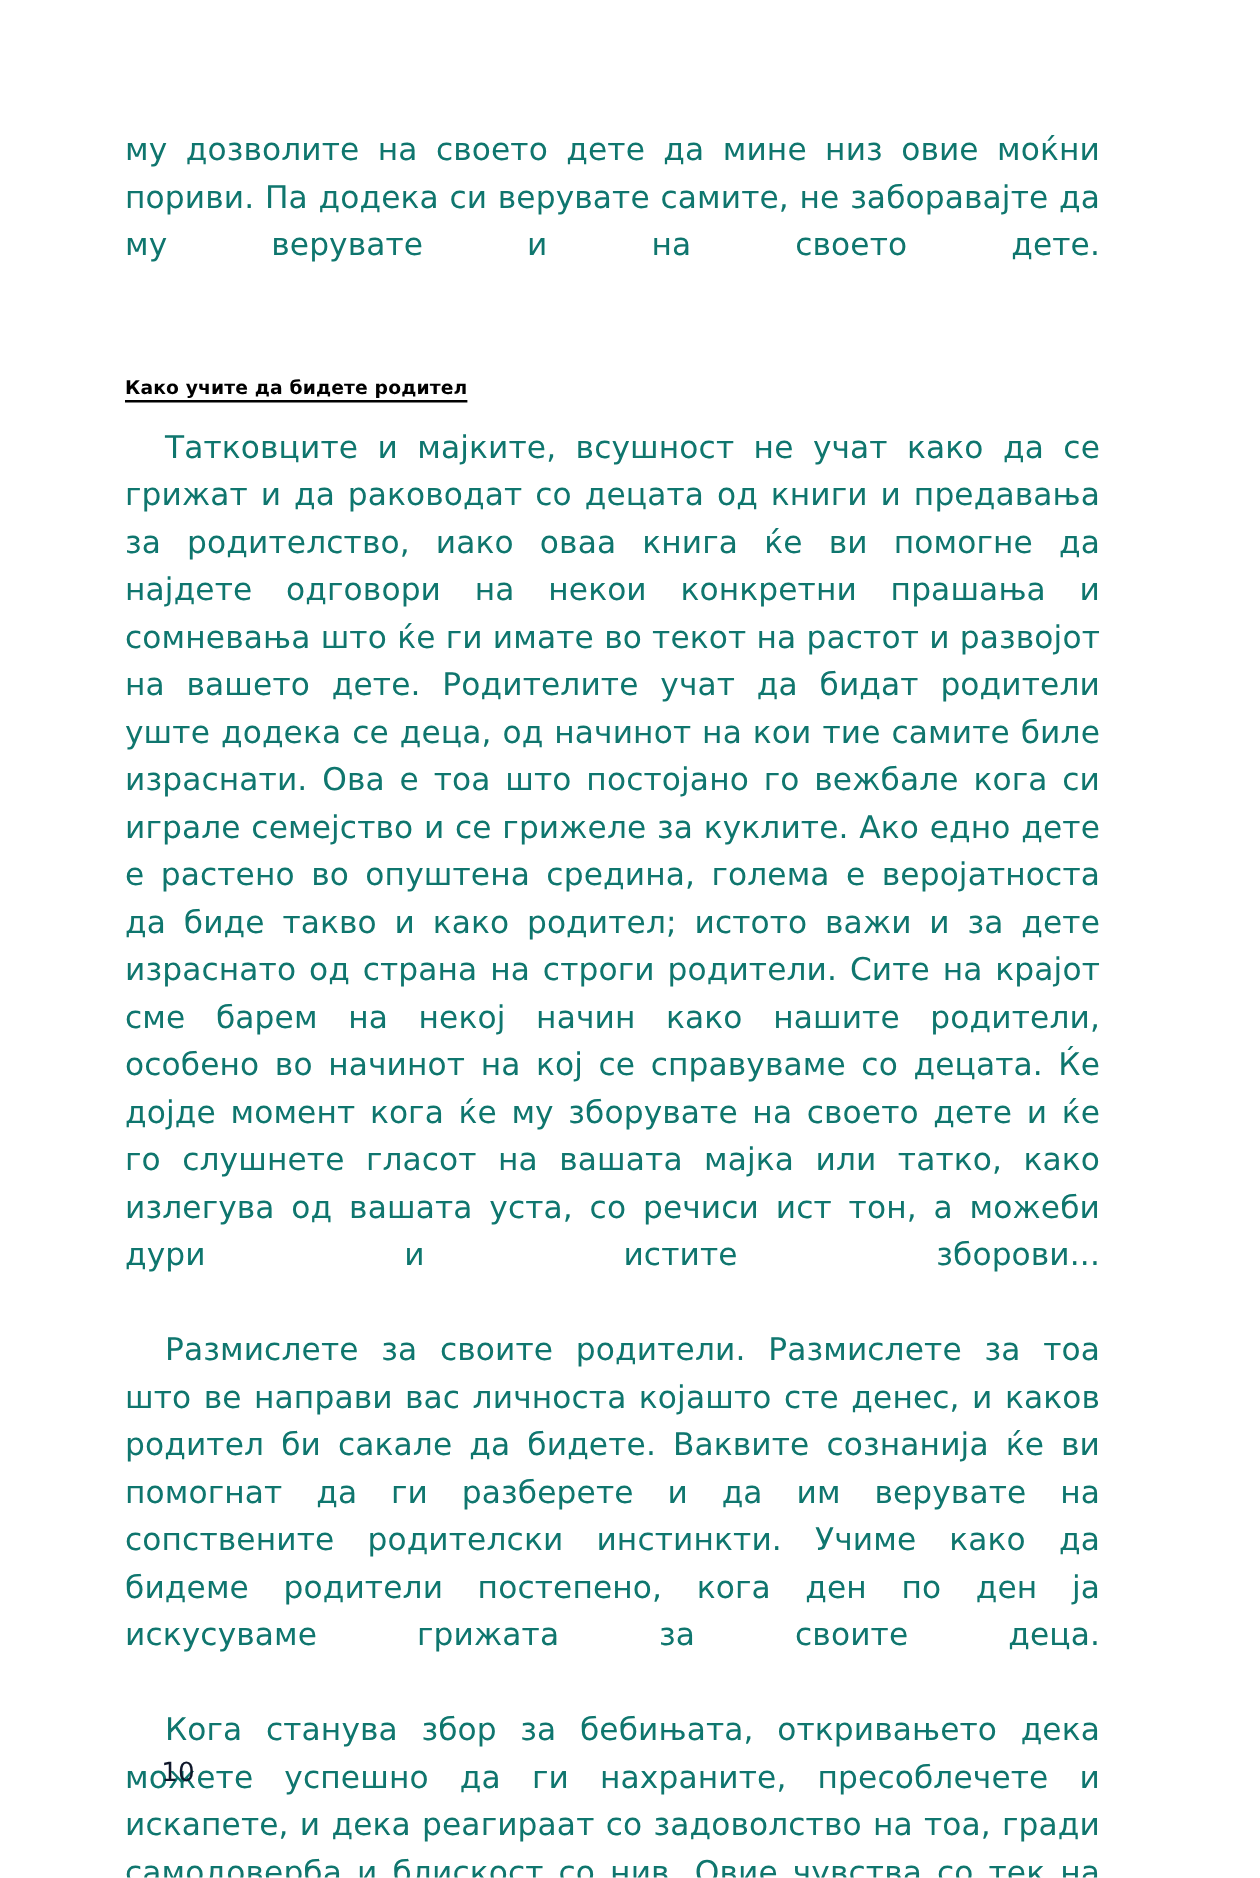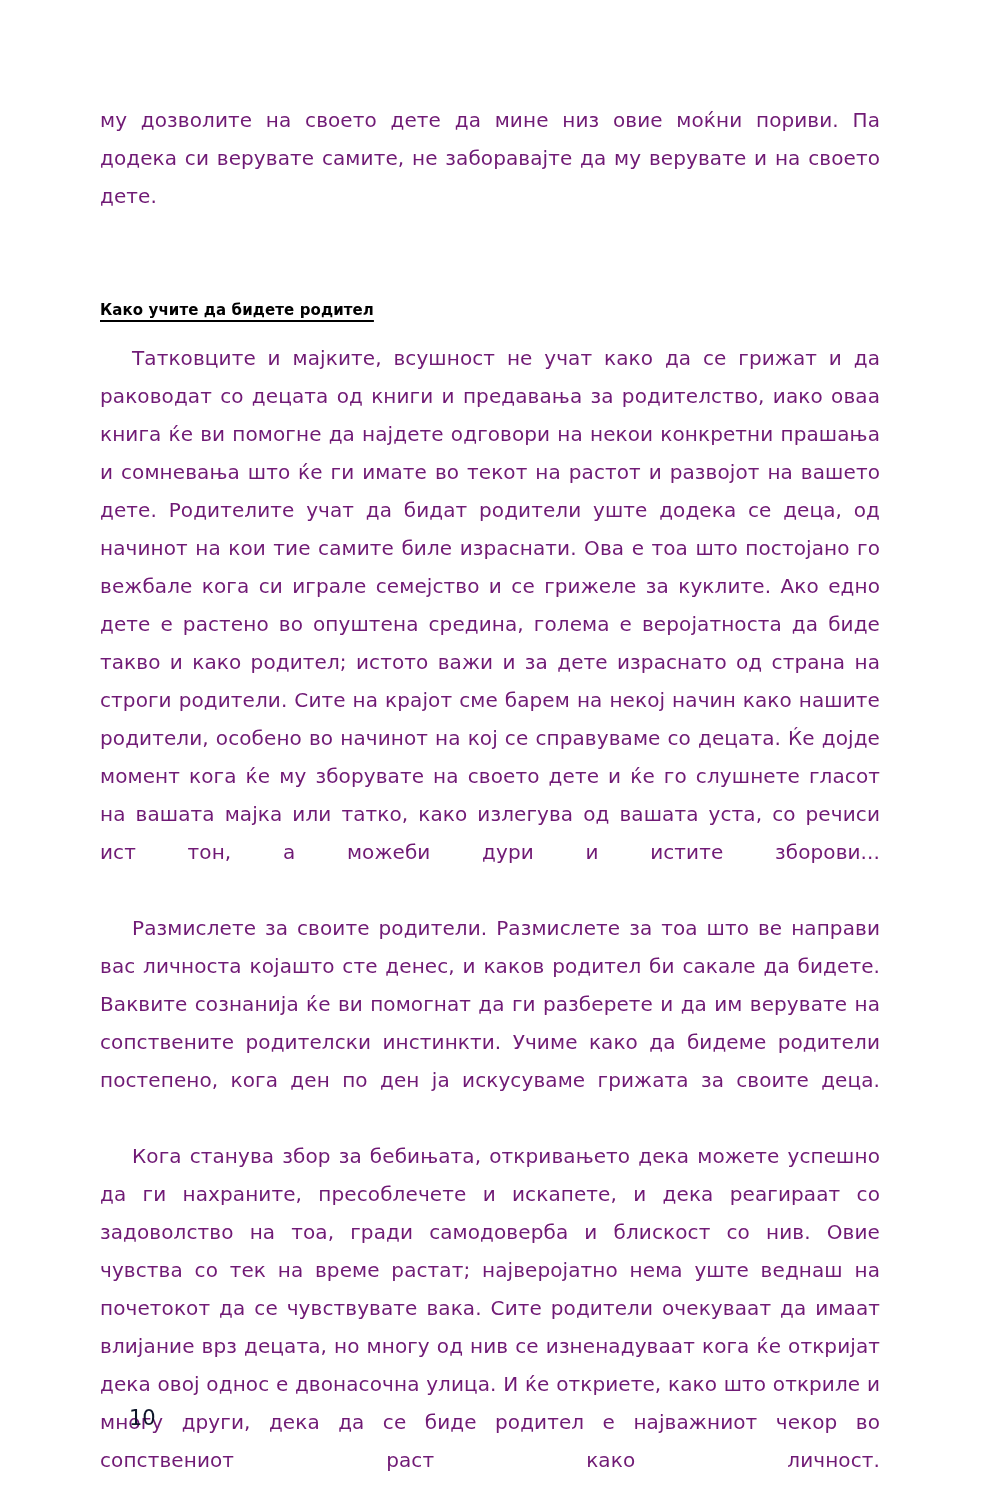--- a/index.html
+++ b/index.html
@@ -28,27 +28,27 @@
 
   .text-column {
     position: absolute;
     left: 100px;
     top: 101px;
     width: 780px;
   }
 
   .para {
     margin: 0;
-    font-size: 20px;
+    font-size: 25px;
     line-height: 38px;
     text-align: justify;
     text-justify: inter-word;
     letter-spacing: 0.1px;
     word-spacing: 0px;
-    color: #701a75;
+    color: #0f766e;
   }
 
   
   .para.continuation {
     text-indent: 0;
   }
 
   
   .para.indented {
     text-indent: 32px;

